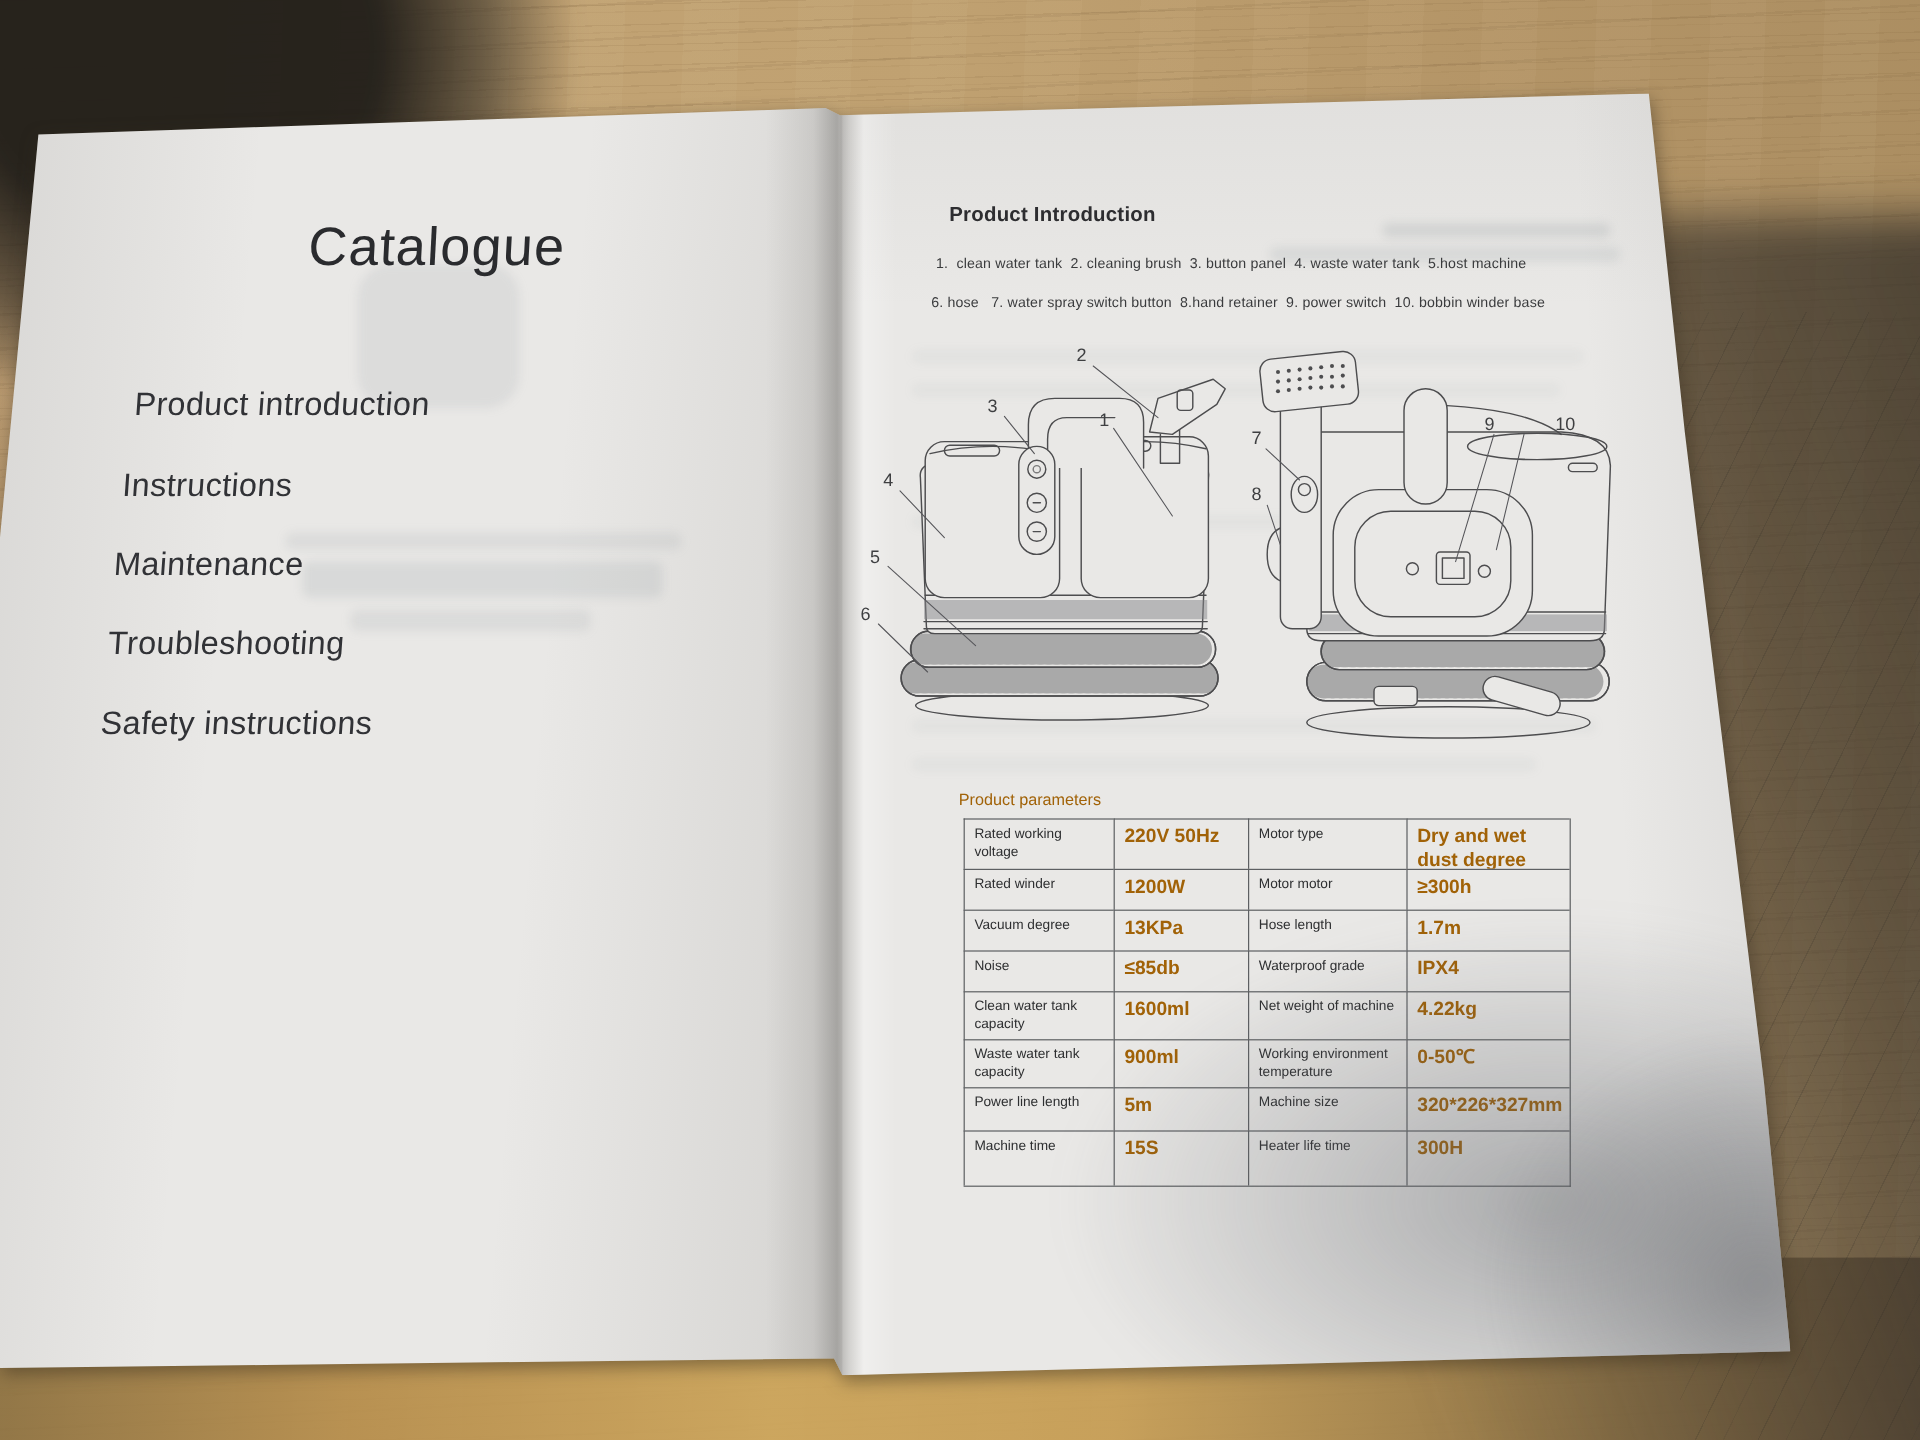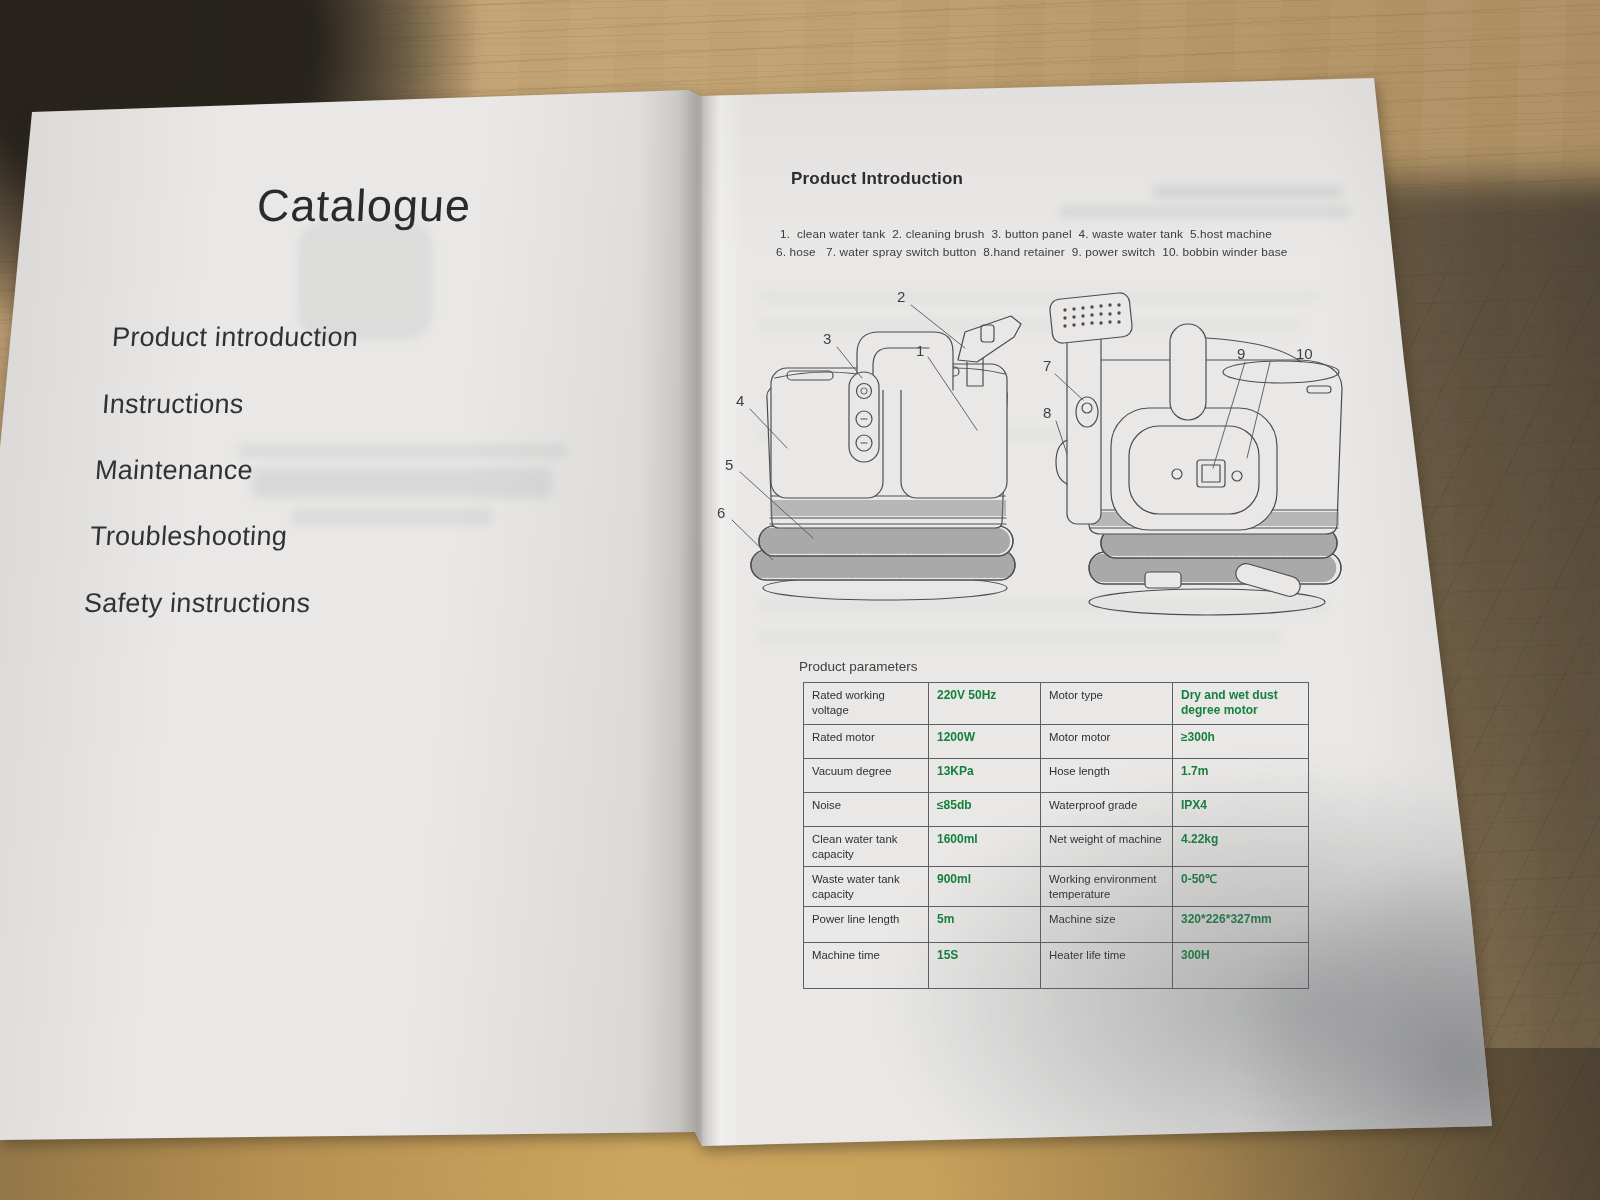--- a/index.html
+++ b/index.html
@@ -64,41 +64,41 @@
   .cat-title{position:absolute;left:257px;top:180px;font-size:45px;color:#2a2b2e;
     letter-spacing:1px;transform:skewX(-3deg);}
   .ci{position:absolute;font-size:27px;color:#313236;letter-spacing:.3px;transform:skewX(-4deg);}
   .ci0{left:112px;top:322px}.ci1{left:102px;top:389px}.ci2{left:95px;top:455px}
   .ci3{left:90px;top:521px}.ci4{left:84px;top:588px}
 
   
   .pi-heading{position:absolute;left:791px;top:169px;font-size:17px;font-weight:bold;
     letter-spacing:.2px;color:#2d2d30;}
   .parts{position:absolute;font-size:11.8px;color:#3a3b3d;white-space:pre;letter-spacing:.15px;}
-  .parts1{left:780px;top:227px}.parts2{left:776px;top:245px}
-  .params-title{position:absolute;left:799px;top:659px;font-size:13.5px;color:#404040;}
+  .parts1{left:780px;top:212px}.parts2{left:776px;top:245px}
+  .params-title{position:absolute;left:799px;top:659px;font-size:13.5px;color:#a16207;}
 
   
   .diagram{position:absolute;left:715px;top:272px;width:655px;height:385px;}
   .dl{position:absolute;font-size:15px;color:#3e3f41;}
   .dl1{left:916px;top:342px}.dl2{left:897px;top:288px}.dl3{left:823px;top:330px}
   .dl4{left:736px;top:392px}.dl5{left:725px;top:456px}.dl6{left:717px;top:504px}
   .dl7{left:1043px;top:357px}.dl8{left:1043px;top:404px}.dl9{left:1237px;top:345px}
   .dl10{left:1296px;top:345px}
 
   
   .ptable{position:absolute;left:803px;top:682px;display:grid;
     grid-template-columns:125px 112px 132px 136px;
     grid-template-rows:42px 34px 34px 34px 40px 40px 36px 46px;
     border-right:1px solid #5d5f62;border-bottom:1px solid #5d5f62;}
   .trow{display:contents;}
   .cell{border-left:1px solid #5d5f62;border-top:1px solid #5d5f62;
     padding:5px 4px 0 8px;line-height:1.28;overflow:hidden;}
   .lab{font-size:11.4px;color:#2e2f31;}
-  .val{font-size:12px;font-weight:bold;color:#15803d;}
+  .val{font-size:16px;font-weight:bold;color:#a16207;}
 </style>
 </head>
 <body>
 
 <div class="scene">
   <div class="wood"></div>
   <div class="grain"></div>
   <div class="wood-bottom"></div>
   <div class="shadow-right"></div>
   <div class="scratches"></div>
@@ -250,21 +250,21 @@
       <div class="params-title">Product parameters</div>
 
       <div class="ptable">
         <div class="trow">
           <div class="cell lab">Rated working voltage</div>
           <div class="cell val">220V 50Hz</div>
           <div class="cell lab">Motor type</div>
           <div class="cell val">Dry and wet dust degree motor</div>
         </div>
         <div class="trow">
-          <div class="cell lab">Rated motor</div>
+          <div class="cell lab">Rated winder</div>
           <div class="cell val">1200W</div>
           <div class="cell lab">Motor motor</div>
           <div class="cell val">≥300h</div>
         </div>
         <div class="trow">
           <div class="cell lab">Vacuum degree</div>
           <div class="cell val">13KPa</div>
           <div class="cell lab">Hose length</div>
           <div class="cell val">1.7m</div>
         </div>

